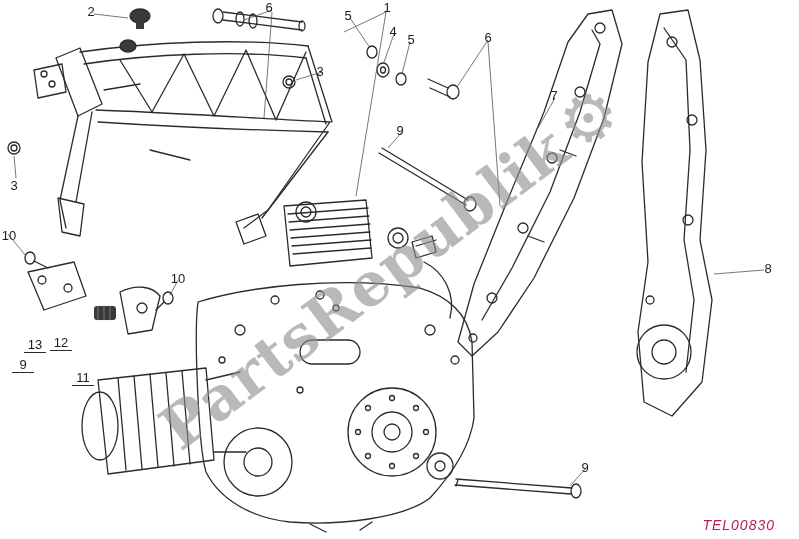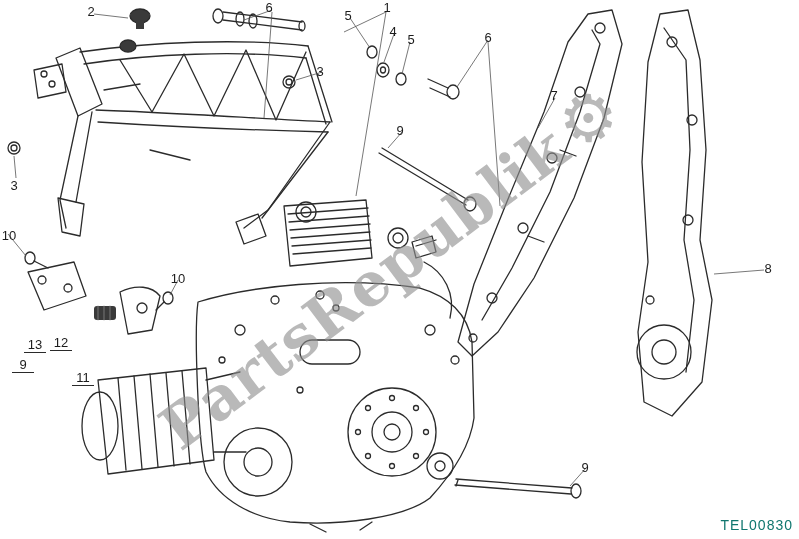--- a/index.html
+++ b/index.html
@@ -8,22 +8,22 @@
   svg{position:absolute;left:0;top:0;}
   .callout{position:absolute;width:22px;text-align:center;font-size:13px;color:#1c1c1c;
            line-height:14px;z-index:30;}
   .callout.ul{border-bottom:1px solid #2a2a2a;padding-bottom:0;}
   #watermark{position:absolute;left:390px;top:268px;transform:translate(-50%,-50%) rotate(-37deg);
              white-space:nowrap;z-index:20;display:flex;align-items:center;gap:6px;
              color:#8f8f8f;opacity:0.62;pointer-events:none;}
   #watermark .wm-text{font-family:"DejaVu Serif",serif;font-weight:bold;font-size:60px;
              letter-spacing:1px;}
   #watermark .wm-gear{font-size:66px;line-height:60px;}
-  #plate-code{position:absolute;right:6px;bottom:6px;font-size:14px;letter-spacing:1px;
-             color:#0f766e;z-index:30;}
+  #plate-code{position:absolute;right:24px;bottom:6px;font-size:14px;letter-spacing:1px;
+             color:#be185d;z-index:30;font-style:italic;}
 </style>
 </head>
 <body>
 
 <div id="stage">
 
   <svg width="799" height="539" viewBox="0 0 799 539">
     <g stroke="#2b2b2b" fill="none" stroke-width="1.3" stroke-linejoin="round" stroke-linecap="round">
 
       <path d="M56,58 L80,48 L102,104 L78,116 Z"></path>

